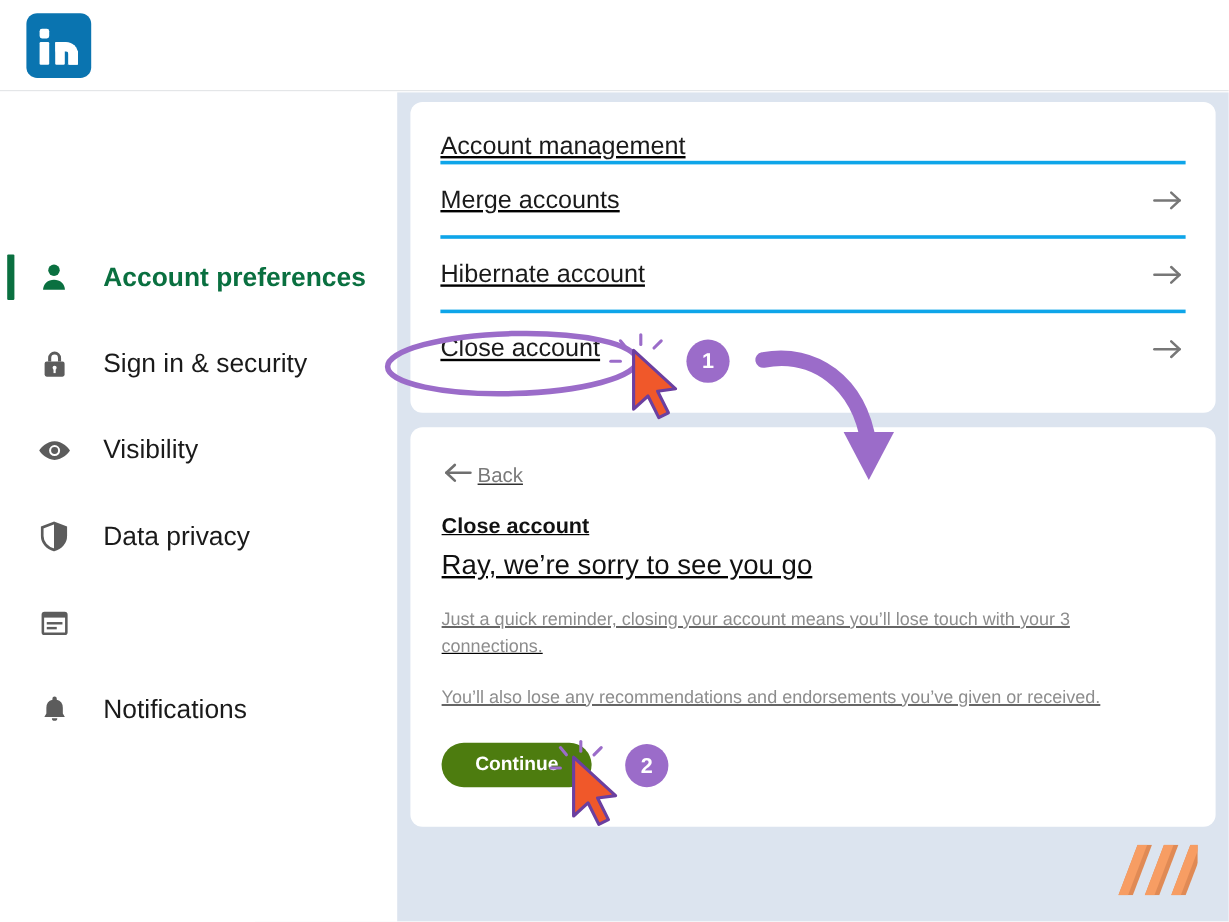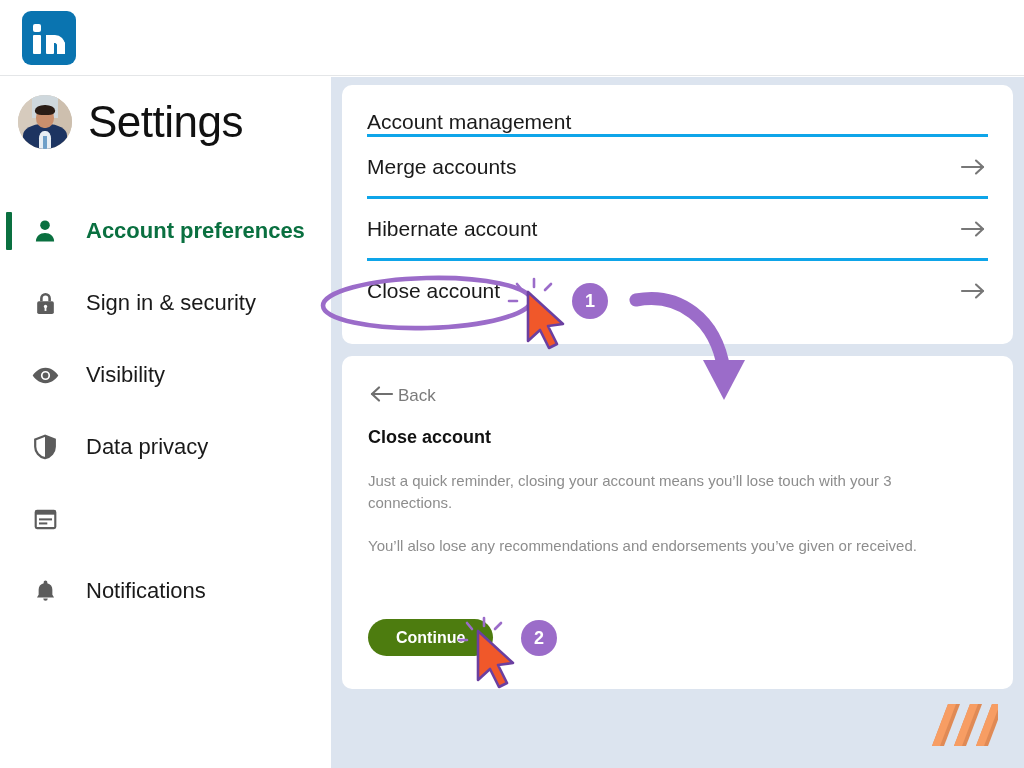--- a/index.html
+++ b/index.html
@@ -173,20 +173,21 @@
     width: 693px; height: 691px;
     background: #dce4ef;
   }
 
   .card {
     position: absolute;
     left: 11px;
     width: 671px;
     background: #ffffff;
     border-radius: 10px;
+    text-decoration: underline;
   }
   #card-account { top: 8px; height: 259px; }
   #card-close   { top: 279px; height: 333px; }
 
   .card-title {
     font-size: 21px;
     color: #1a1a1a;
     padding: 25px 0 0 25px;
   }
   .list-row {
@@ -297,33 +298,20 @@
       <div class="in-i"></div>
       <div class="in-stem"></div>
       <div class="in-n-stem"></div>
       <div class="in-n-arch"></div>
       <div class="in-n-right"></div>
     </div>
   </div>
 
   <div class="sidebar">
 
-    <div class="profile-row">
-      <div class="avatar">
-        <div class="av-bg-l"></div>
-        <div class="av-bg-r"></div>
-        <div class="av-sky"></div>
-        <div class="av-body"></div>
-        <div class="av-shirt"></div>
-        <div class="av-tie"></div>
-        <div class="av-head"></div>
-        <div class="av-hair"></div>
-      </div>
-      <div class="page-title">Settings</div>
-    </div>
 
     <div class="nav">
 
       <div class="nav-item active">
         <span class="nav-icon">
           <svg width="28" height="28" viewBox="0 0 24 24" fill="currentColor">
             <circle cx="12" cy="7" r="4.1"></circle>
             <path d="M4.2 21c0-4.3 3.5-7.2 7.8-7.2s7.8 2.9 7.8 7.2z"></path>
           </svg>
         </span>
@@ -427,20 +415,21 @@
         <span>
           <svg width="28" height="18" viewBox="0 0 28 18" fill="none" stroke="#6f6f6f" stroke-width="2.2" stroke-linecap="round" stroke-linejoin="round">
             <line x1="24" y1="9" x2="4" y2="9"></line>
               <polyline points="11,2.5 4,9 11,15.5"></polyline>
           </svg>
         </span>
         <span class="back-text">Back</span>
       </div>
 
       <div class="panel-eyebrow">Close account</div>
+      <div class="panel-heading">Ray, we’re sorry to see you go</div>
       <div class="panel-p">Just a quick reminder, closing your account means you’ll lose touch with your 3 connections.</div>
       <div class="panel-p second">You’ll also lose any recommendations and endorsements you’ve given or received.</div>
 
       <button class="continue-btn">Continue</button>
     </div>
 
     <span class="deco">
       <svg width="80" height="42" viewBox="0 0 80 42">
         <g>
           <path d="M14 42 L30 0 L42 0 L26 42 Z" fill="#e08a55"></path>

